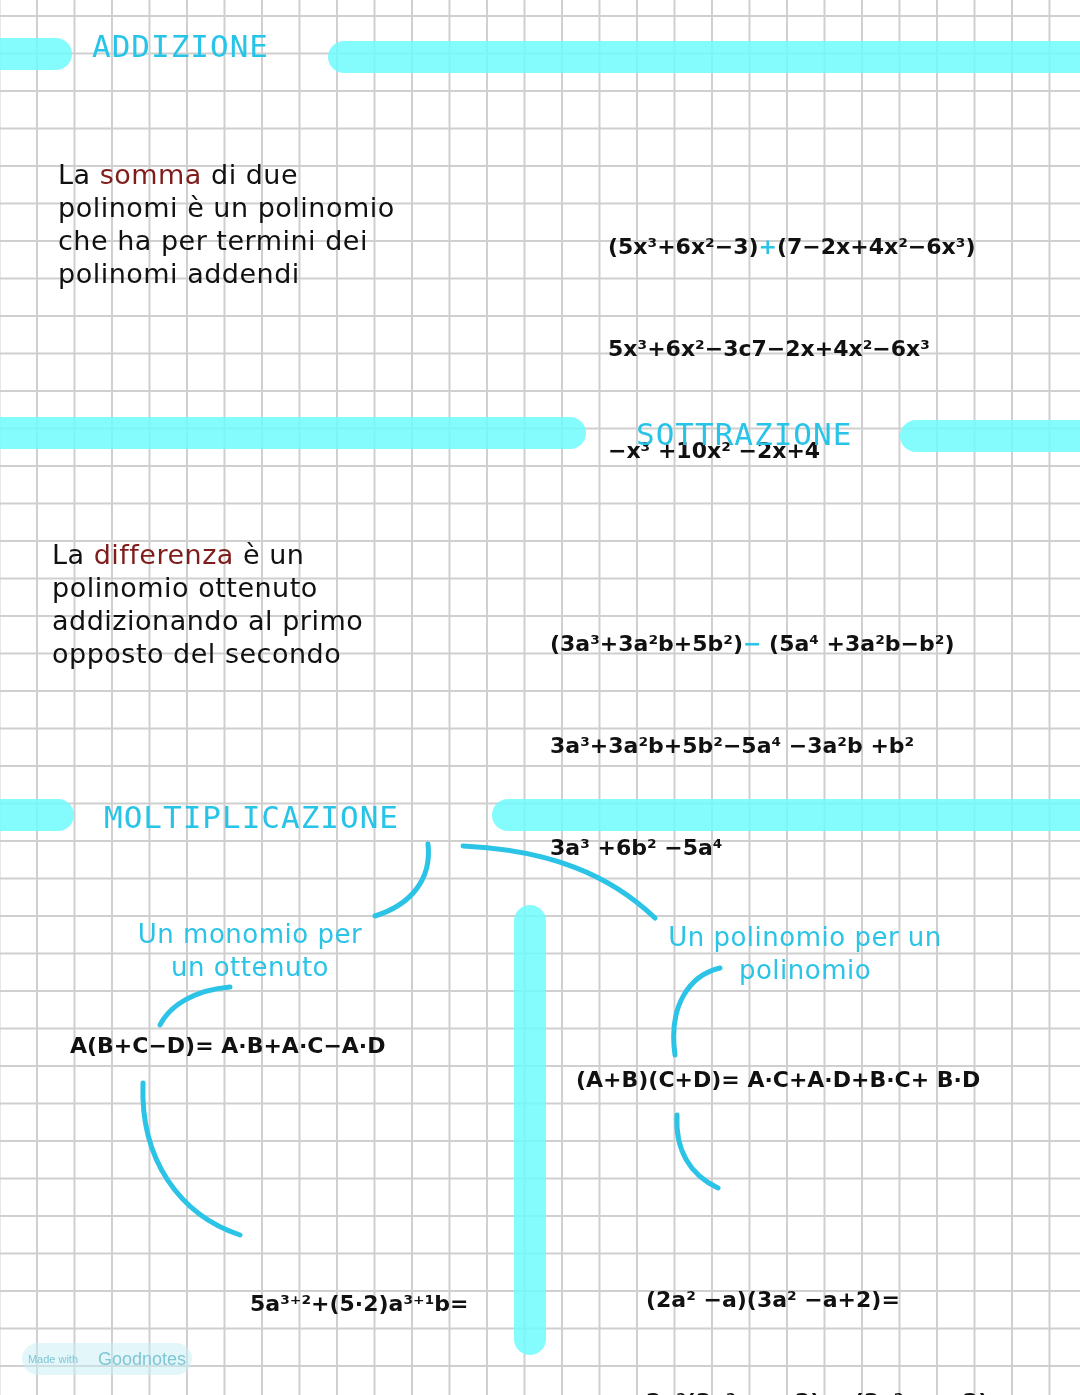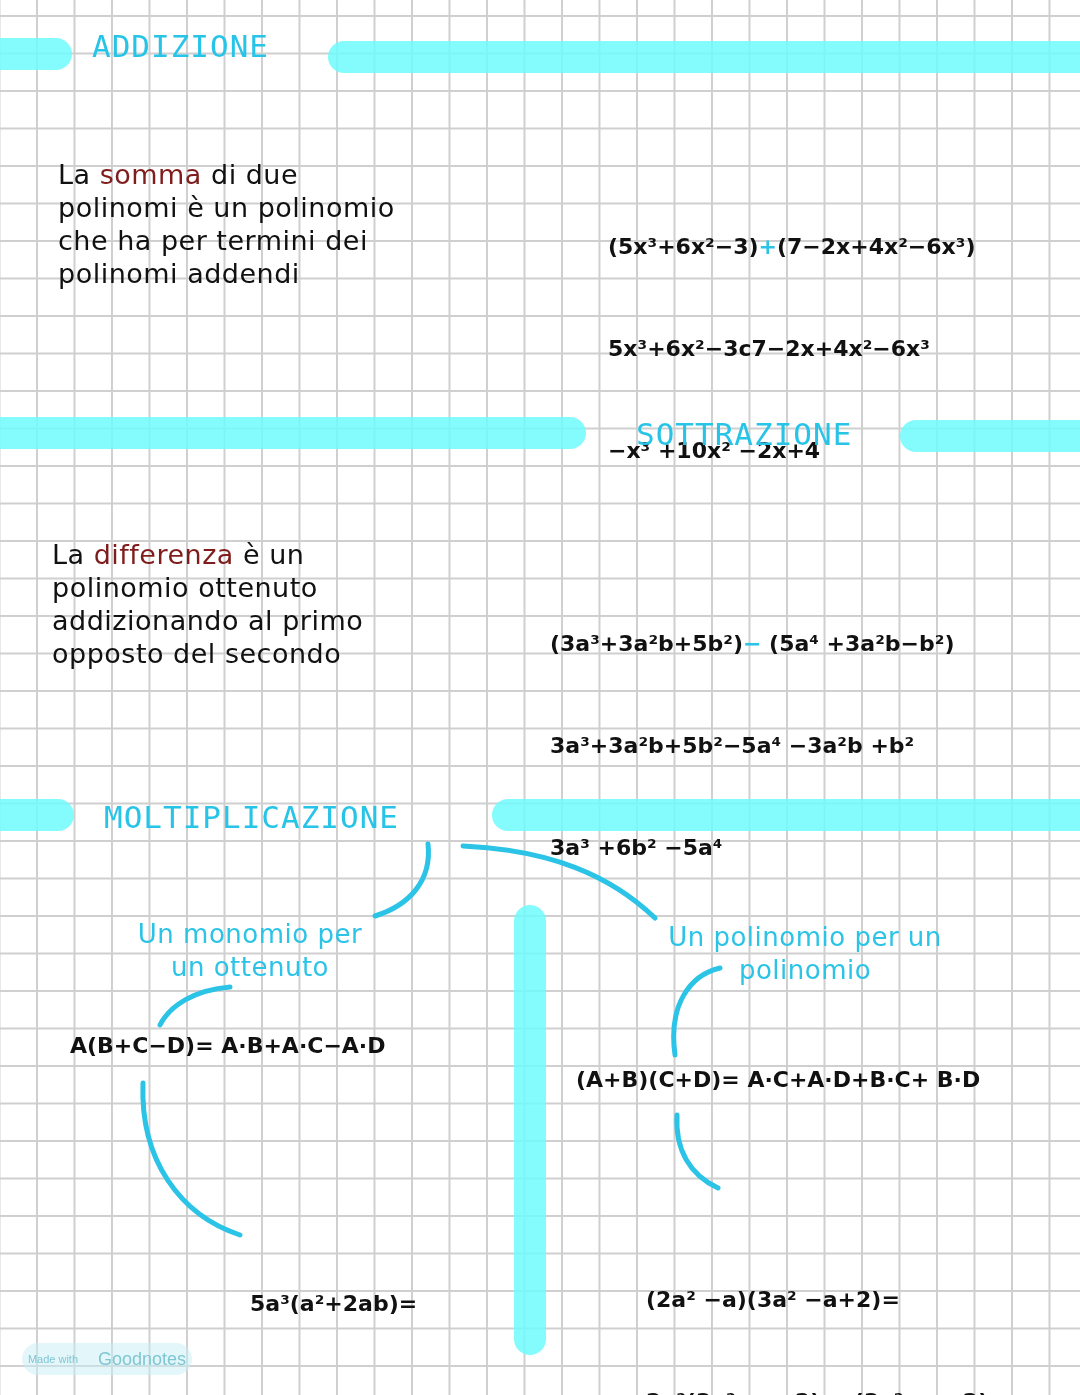--- a/index.html
+++ b/index.html
@@ -101,21 +101,20 @@
     <path d="M677 1115 C 675 1150, 690 1175, 718 1188"></path>
   </g>
 </svg>
 
 <div class="label" style="left:110px; top:918px; width:280px;">
   <div>Un monomio per</div>
   <div>un ottenuto</div>
 </div>
 <div class="math" style="left:70px; top:1029px;">A(B+C−D)= A·B+A·C−A·D</div>
 <div class="math" style="left:250px; top:1219px;">
-  <div>5a³(a²+2ab)=</div>
   <div>5a³⁺²+(5·2)a³⁺¹b=</div>
   
 </div>
 
 <div class="label" style="left:640px; top:921px; width:330px;">
   <div>Un polinomio per un</div>
   <div>polinomio</div>
 </div>
 <div class="math" style="left:576px; top:1063px;">(A+B)(C+D)= A·C+A·D+B·C+ B·D</div>
 <div class="math" style="left:646px; top:1215px;">

